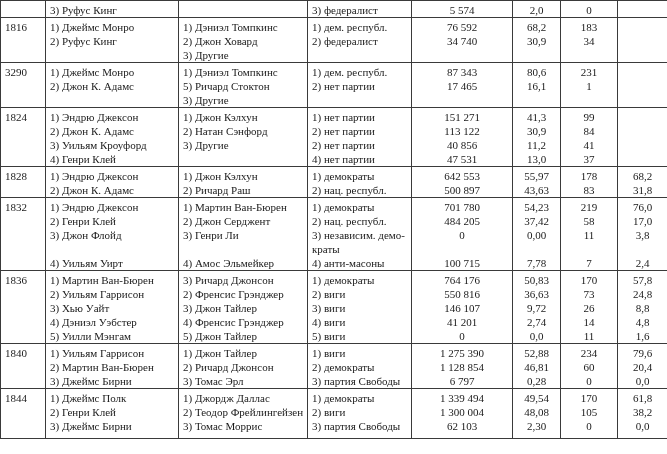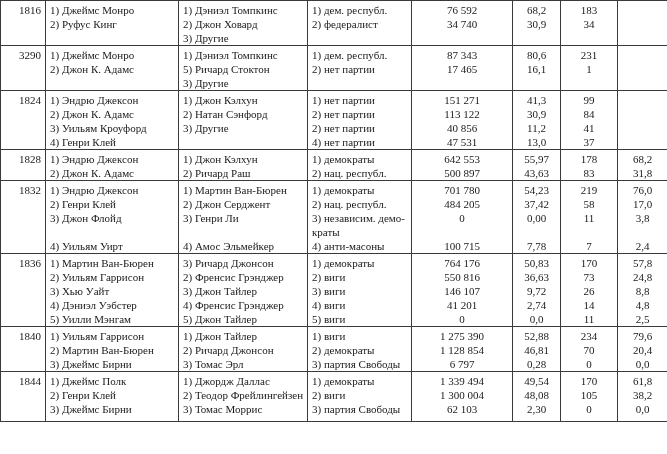--- a/index.html
+++ b/index.html
@@ -16,21 +16,21 @@
     vertical-align:top;
     padding:2px 4px 0 4px;
     font-size:11px;
   }
   .ln {
     line-height:14px;
     min-height:14px;
     white-space:nowrap;
     overflow:hidden;
   }
-  .col-year { text-align:right; }
+  .col-year { text-align:left; }
   .col-text { text-align:left; }
   .col-num  { text-align:center; }
   tr:last-child td { height:50px; }
 </style>
 </head>
 <body>
 
 <div class="viewport">
   <table class="election">
     <colgroup>
@@ -39,20 +39,46 @@
       <col style="width:129px">
       <col style="width:104px">
       <col style="width:101px">
       <col style="width:48px">
       <col style="width:57px">
       <col style="width:50px">
     </colgroup>
     <tbody id="table-body">
         <tr>
           <td class="col-year">
+            <div class="ln"></div>
+          </td>
+          <td class="col-text">
+            <div class="ln">3) Руфус Кинг</div>
+          </td>
+          <td class="col-text">
+            <div class="ln"></div>
+          </td>
+          <td class="col-text">
+            <div class="ln">3) федералист</div>
+          </td>
+          <td class="col-num">
+            <div class="ln">5 574</div>
+          </td>
+          <td class="col-num">
+            <div class="ln">2,0</div>
+          </td>
+          <td class="col-num">
+            <div class="ln">0</div>
+          </td>
+          <td class="col-num">
+            <div class="ln"></div>
+          </td>
+        </tr>
+        <tr>
+          <td class="col-year">
             <div class="ln">1816</div>
           </td>
           <td class="col-text">
             <div class="ln">1) Джеймс Монро</div>
             <div class="ln">2) Руфус Кинг</div>
           </td>
           <td class="col-text">
             <div class="ln">1) Дэниэл Томпкинс</div>
             <div class="ln">2) Джон Ховард</div>
             <div class="ln">3) Другие</div>
@@ -284,21 +310,21 @@
             <div class="ln">73</div>
             <div class="ln">26</div>
             <div class="ln">14</div>
             <div class="ln">11</div>
           </td>
           <td class="col-num">
             <div class="ln">57,8</div>
             <div class="ln">24,8</div>
             <div class="ln">8,8</div>
             <div class="ln">4,8</div>
-            <div class="ln">2,5</div>
+            <div class="ln">1,6</div>
           </td>
         </tr>
         <tr>
           <td class="col-year">
             <div class="ln">1840</div>
           </td>
           <td class="col-text">
             <div class="ln">1) Уильям Гаррисон</div>
             <div class="ln">2) Мартин Ван-Бюрен</div>
             <div class="ln">3) Джеймс Бирни</div>
@@ -318,21 +344,21 @@
             <div class="ln">1 128 854</div>
             <div class="ln">6 797</div>
           </td>
           <td class="col-num">
             <div class="ln">52,88</div>
             <div class="ln">46,81</div>
             <div class="ln">0,28</div>
           </td>
           <td class="col-num">
             <div class="ln">234</div>
-            <div class="ln">70</div>
+            <div class="ln">60</div>
             <div class="ln">0</div>
           </td>
           <td class="col-num">
             <div class="ln">79,6</div>
             <div class="ln">20,4</div>
             <div class="ln">0,0</div>
           </td>
         </tr>
         <tr>
           <td class="col-year">

